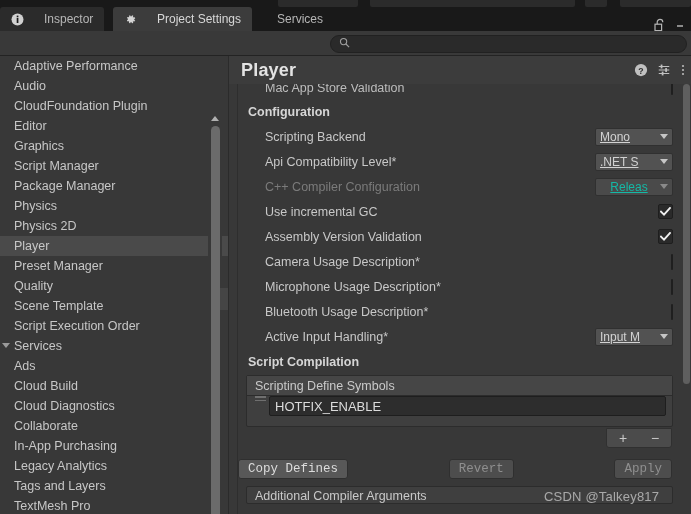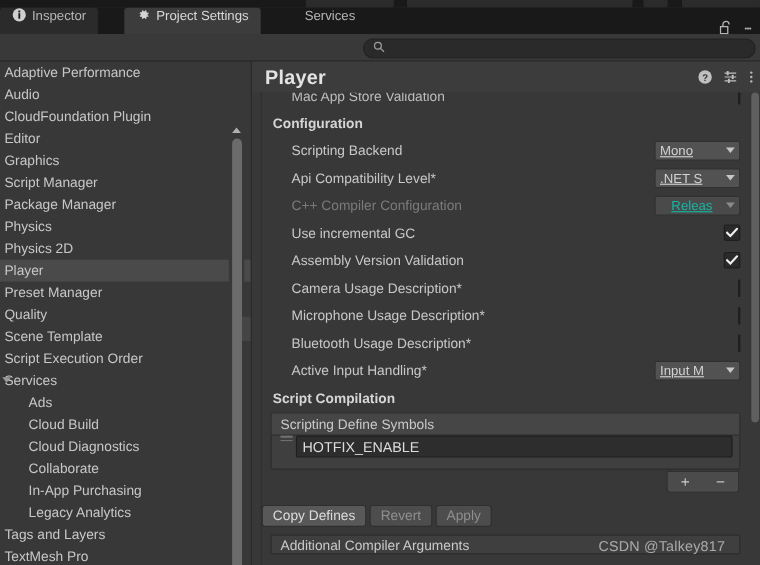--- a/index.html
+++ b/index.html
@@ -23,21 +23,21 @@
     background: #2b2b2b; border-radius: 0 0 2px 2px;
   }
 
   
   .tabbar {
     position: absolute; left: 0; top: 7px; width: 691px; height: 24px;
     background: #191919;
   }
   .tab {
     position: absolute; top: 0; height: 24px;
-    display: flex; gap: 5px;
+    display: flex; align-items: center; gap: 20px;
     padding: 0 11px;
     font-size: 12px; color: #b6b6b6;
     cursor: default; white-space: nowrap;
   }
   .tab.inactive { background: #2b2b2b; border-radius: 3px 3px 0 0; }
   .tab.active { background: #3c3c3c; color: #d8d8d8; border-radius: 3px 3px 0 0; }
   .tab.plain { background: transparent; }
   .tab-ico { display: inline-block; width: 13px; height: 13px; flex: none; }
 
   .lock-btn {
@@ -71,24 +71,24 @@
   }
   .searchbox input::placeholder { color: #7a7a7a; }
 
   
   .sidebar {
     position: absolute; left: 0; top: 56px; width: 228px; bottom: 0;
     background: #383838; overflow: hidden;
   }
   .side-item {
     position: relative; height: 20px; line-height: 20px;
-    padding-left: 4px; font-size: 12.5px; color: #c7c7c7;
+    padding-left: 14px; font-size: 12.5px; color: #c7c7c7;
     white-space: nowrap; cursor: default;
   }
-  .side-item.child { padding-left: 26px; }
+  .side-item.child { padding-left: 14px; }
   .side-item.selected { background: #4a4a4a; }
   .side-item .arrow {
     position: absolute; left: 2px; top: 7px;
     width: 0; height: 0;
     border-left: 4.5px solid transparent;
     border-right: 4.5px solid transparent;
     border-top: 5px solid #9a9a9a;
   }
   .side-scroll {
     position: absolute; right: 6px; top: 58px; width: 14px; bottom: 0;
@@ -231,21 +231,21 @@
     background: #4b4b4b; border: 1px solid #303030;
     border-radius: 0 0 3px 3px;
     display: flex; align-items: center;
   }
   .pm-group span {
     flex: 1; text-align: center; font-size: 14px; color: #c9c9c9; line-height: 18px;
   }
 
   .btn-bar {
     position: relative; height: 26px; margin-top: 6px; margin-right: 9px;
-    display: flex; justify-content: flex-start; align-items: center; gap: 3px;
+    display: flex; justify-content: space-between; align-items: center; gap: 3px; font-family: Liberation Mono, monospace;
   }
   .ubtn {
     height: 20px; padding: 0 9px;
     background: #585858; border: 1px solid #2f2f2f; border-radius: 3px;
     font-size: 12.5px; color: #dcdcdc;
     display: flex; align-items: center; white-space: nowrap;
   }
   .ubtn.dim { background: #4d4d4d; color: #8f8f8f; }
 
   .bottom-frame {

